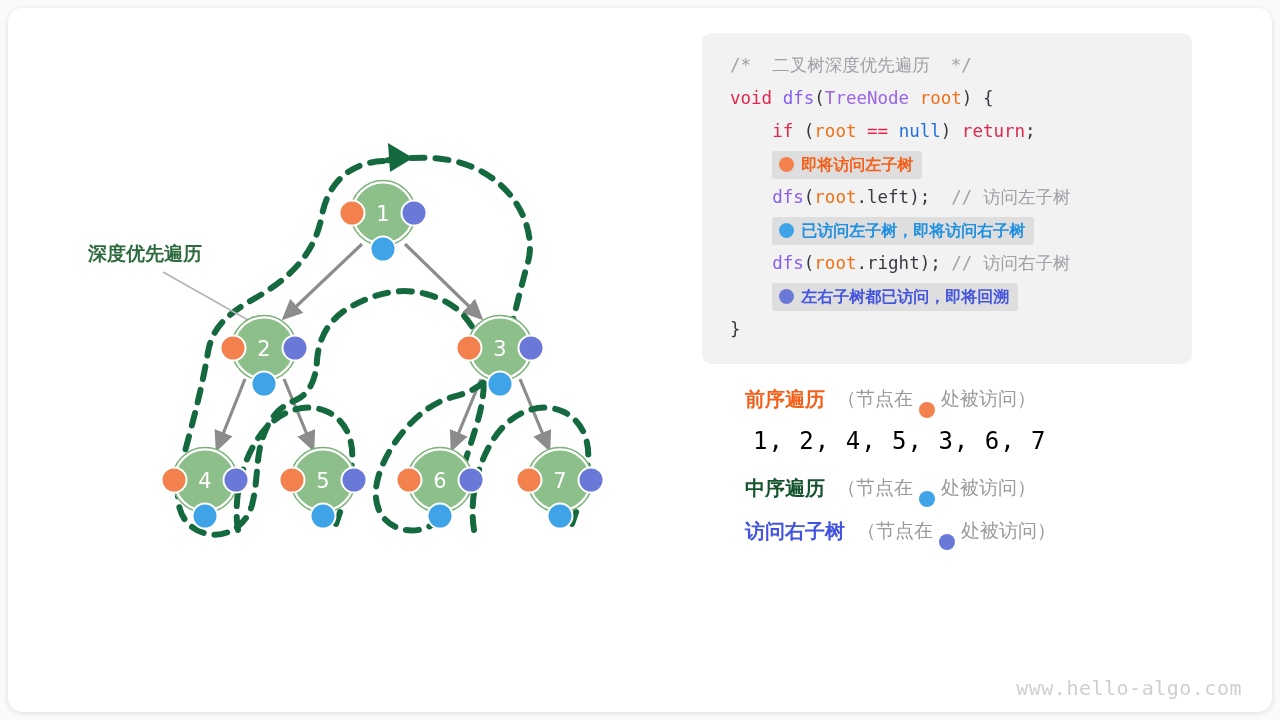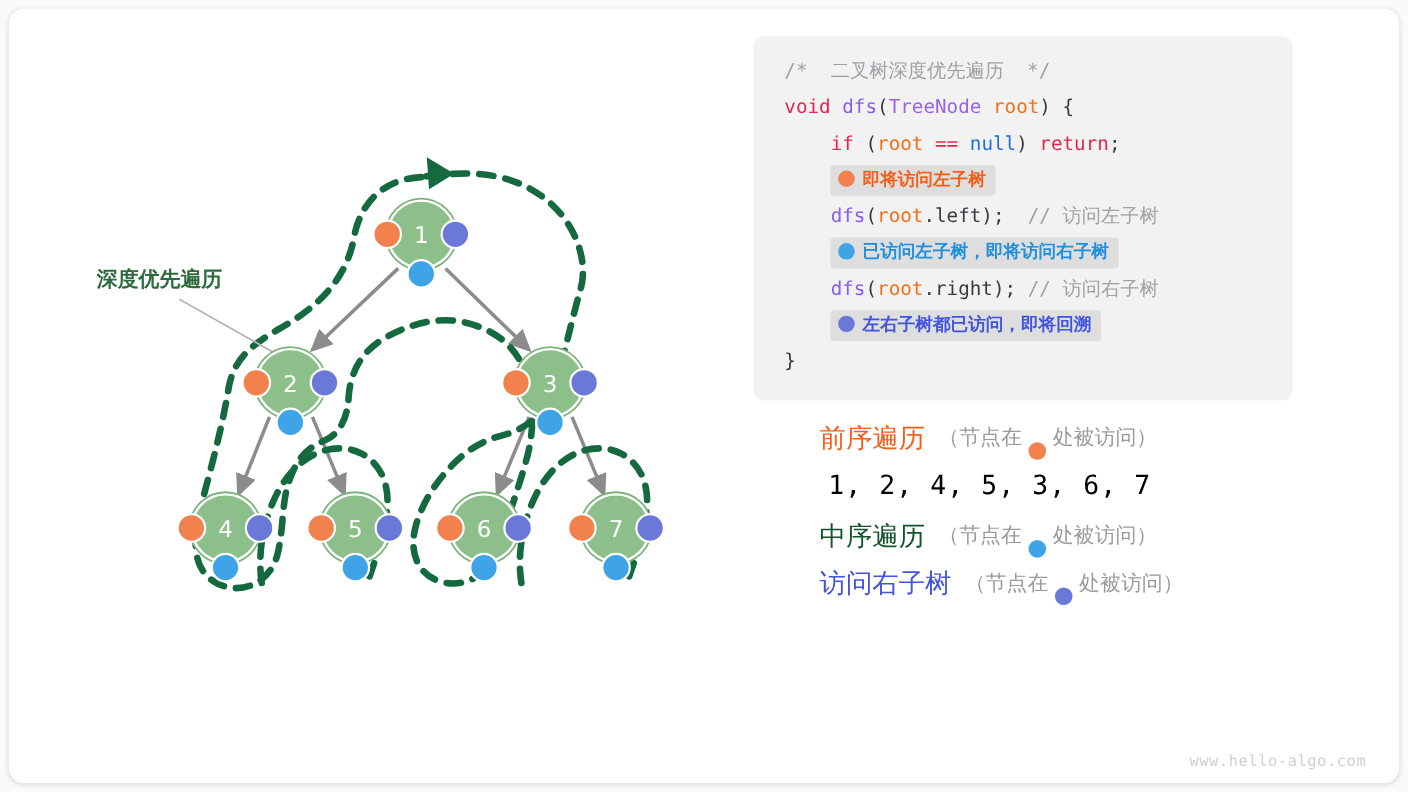--- a/index.html
+++ b/index.html
@@ -39,21 +39,21 @@
   .dfs-label-text {
     font-family: "Liberation Sans", sans-serif;
     font-size: 19px;
     font-weight: bold;
     fill: #2e6b3e;
   }
 
   
   #code-block {
     position: absolute;
-    left: 685px; top: 33px;
+    left: 702px; top: 33px;
     width: 490px;
     padding: 16px 20px 18px 28px;
     box-sizing: border-box;
     background: #f2f2f2;
     border-radius: 9px;
     font-family: "DejaVu Sans Mono", monospace;
     font-size: 17.5px;
     line-height: 33px;
     white-space: pre;
   }
@@ -98,22 +98,22 @@
   }
   .res-group { margin-bottom: 5px; }
   .res-title-row {
     display: flex;
     align-items: center;
     line-height: 38px;
     white-space: nowrap;
   }
   .res-title {
     font-family: "Liberation Sans", sans-serif;
-    font-size: 24px;
-    font-weight: normal;
+    font-size: 20px;
+    font-weight: bold;
     margin-right: 12px;
   }
   .res-note {
     font-family: "Liberation Sans", sans-serif;
     font-size: 19px;
     color: #9a9a9a;
     display: flex;
     align-items: flex-end;
   }
   .res-note .dot {
@@ -132,21 +132,21 @@
   }
   .t-pre  { color: #f4601a; }
   .t-in   { color: #14532d; text-align: center; }
   .t-post { color: #4354de; }
 
   
   #watermark {
     position: absolute;
     right: 38px; bottom: 20px;
     font-family: "DejaVu Sans Mono", monospace;
-    font-size: 14px;
+    font-size: 20px;
     color: #cfcfcf;
     letter-spacing: 0.5px;
   }
 </style>
 </head>
 <body>
 
 <div id="canvas">
   <div id="card"></div>
 

